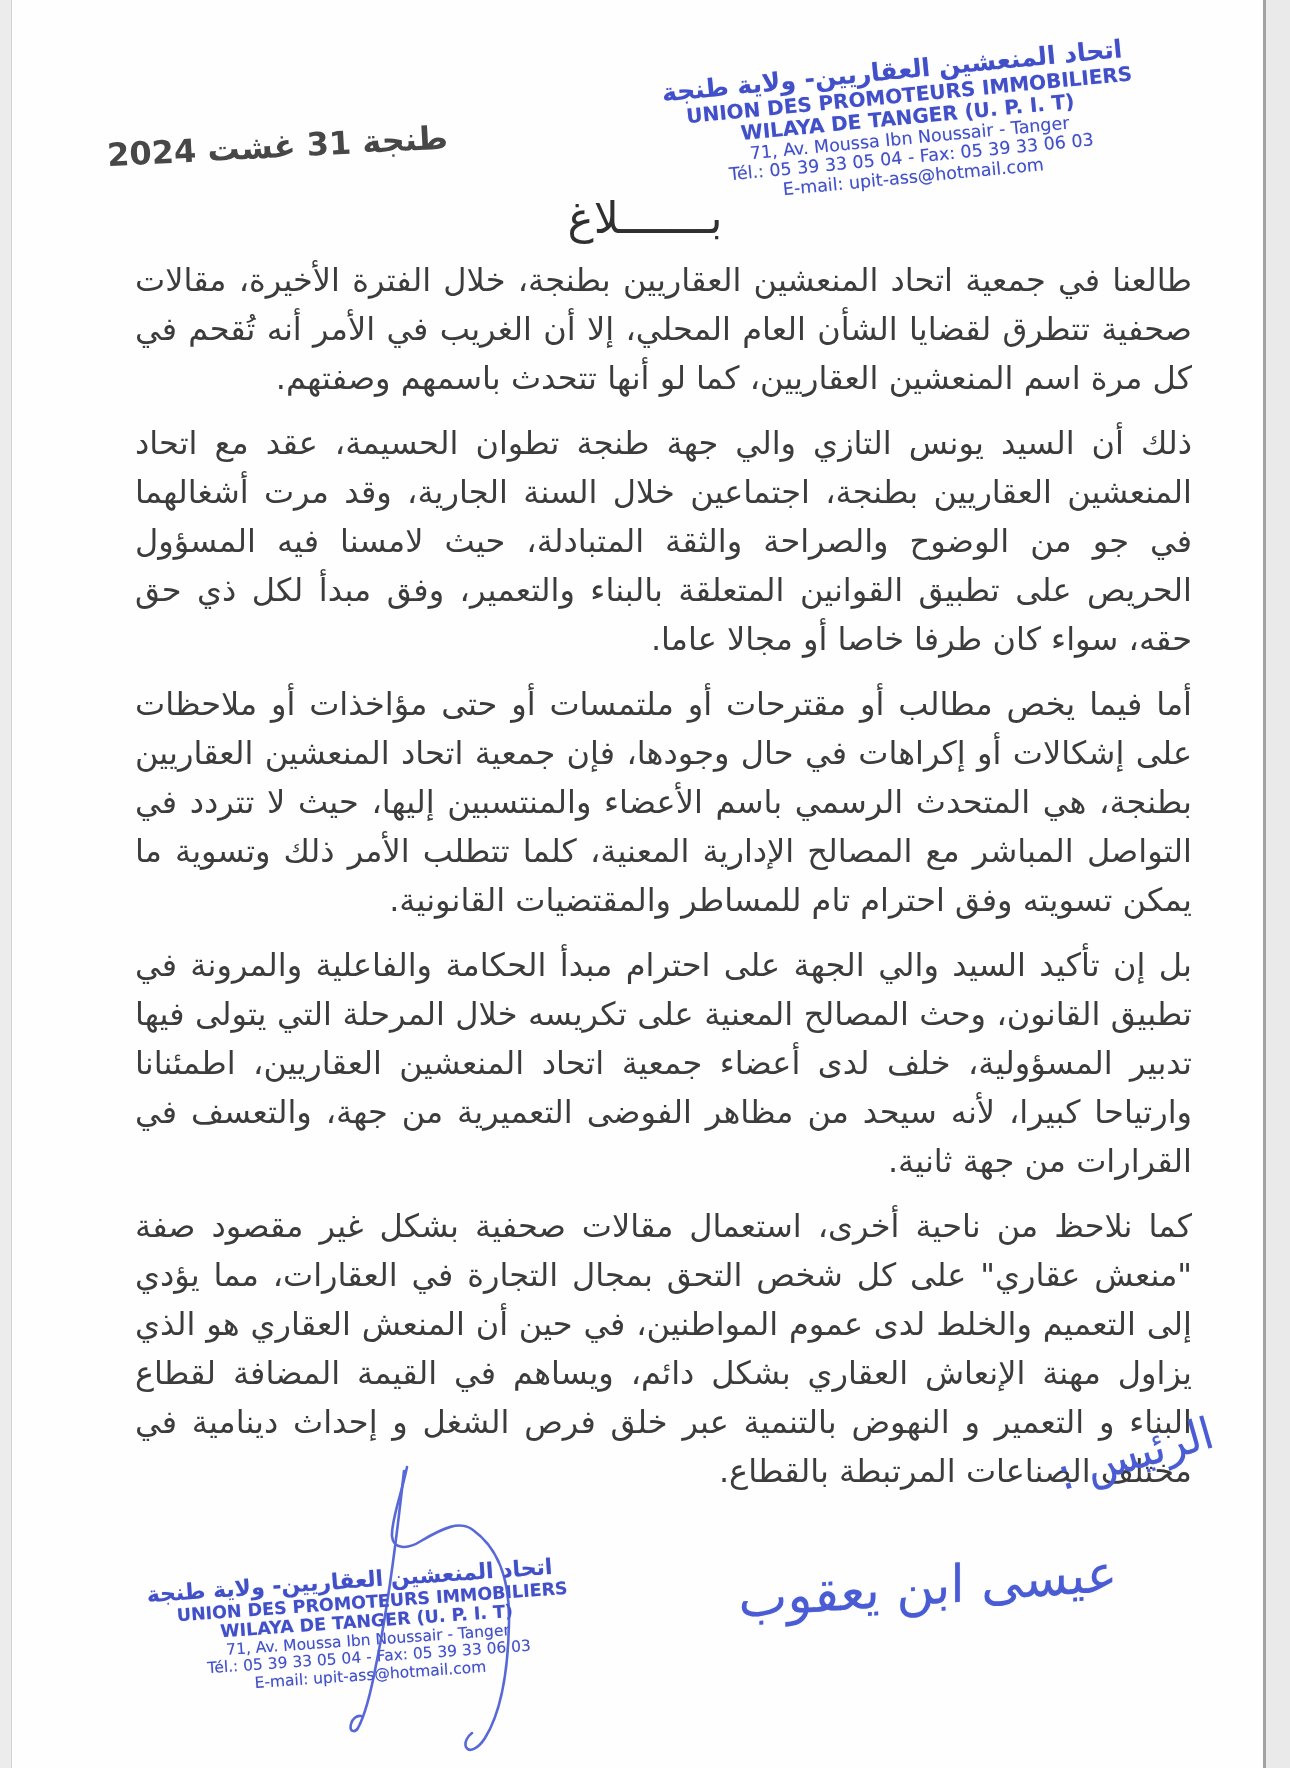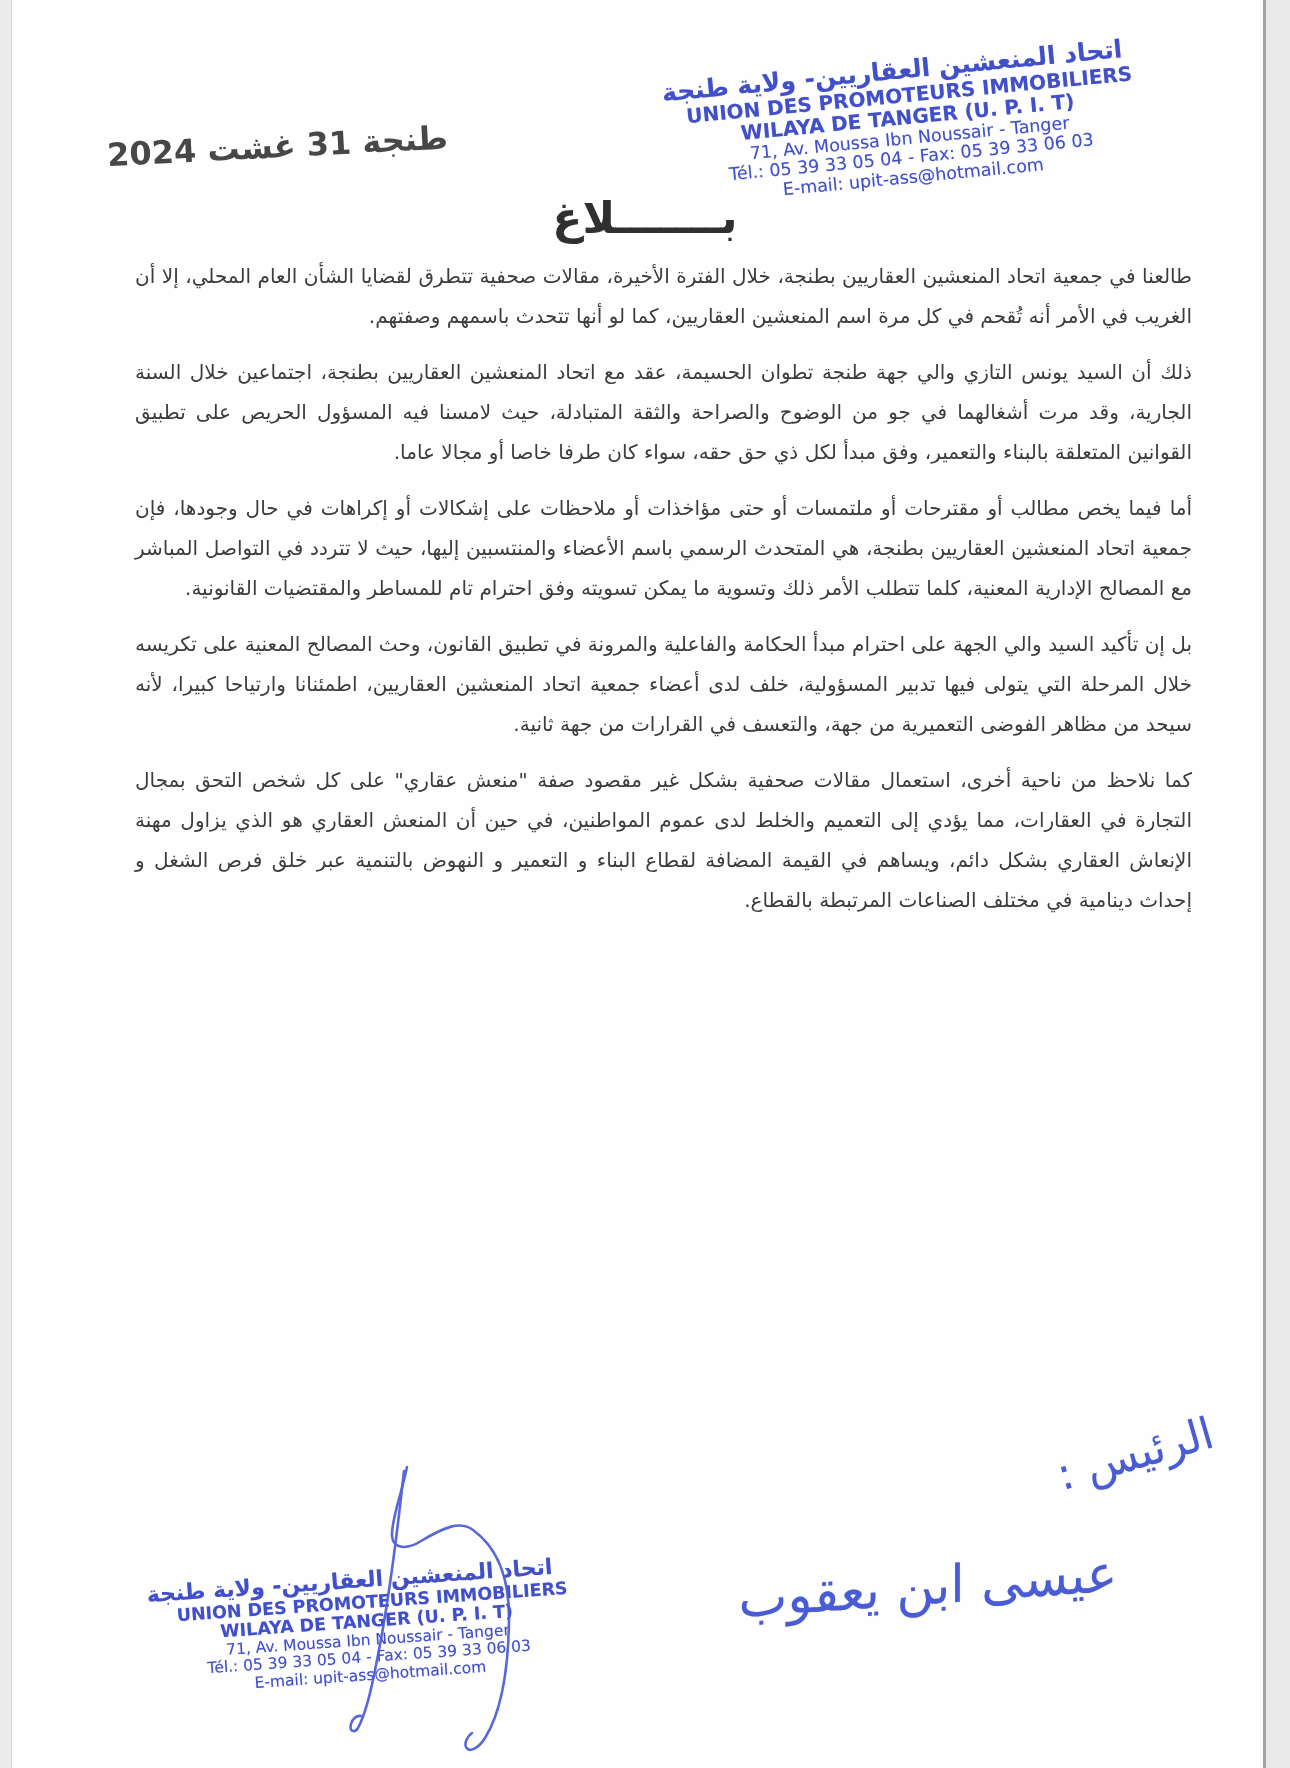--- a/index.html
+++ b/index.html
@@ -26,26 +26,26 @@
   .stamp-bottom{left:178px;top:1568px;width:378px;transform:rotate(-4deg);}
   .stamp .ar{font-weight:bold;font-size:25px;direction:rtl;white-space:nowrap;}
   .stamp .fr1,.stamp .fr2{font-weight:bold;font-size:20px;white-space:nowrap;}
   .stamp .fr3,.stamp .fr4,.stamp .fr5{font-size:17.5px;white-space:nowrap;}
   .stamp-bottom .ar{font-size:22px;}
   .stamp-bottom .fr1,.stamp-bottom .fr2{font-size:17.5px;}
   .stamp-bottom .fr3,.stamp-bottom .fr4,.stamp-bottom .fr5{font-size:15.5px;}
   
   .doc-title{
     position:absolute;left:145px;top:192px;width:1000px;text-align:center;
-    font-size:44px;font-weight:bold;color:#303030;direction:rtl;
+    font-size:44px;font-weight:normal;color:#303030;direction:rtl;
   }
   
   .body-text{
     position:absolute;left:135px;top:256px;width:1057px;
-    direction:rtl;text-align:justify;font-size:20px;line-height:40px;color:#3c3c3c;
+    direction:rtl;text-align:justify;font-size:32px;line-height:49px;color:#3c3c3c;
   }
   .body-text p{margin:0 0 16px 0;}
   
   .hand{color:#4a5cd4;direction:rtl;position:absolute;white-space:nowrap;
         text-shadow:0 0 1px rgba(74,92,212,.3);}
   .hand-title{left:1000px;top:1428px;width:270px;font-size:44px;transform:rotate(-16deg);text-align:center;}
   .hand-name{left:598px;top:1556px;width:660px;font-size:52px;transform:rotate(-4deg) skewX(-4deg);text-align:center;}
   .sig-svg{position:absolute;left:330px;top:1430px;}
 </style>
 </head>

